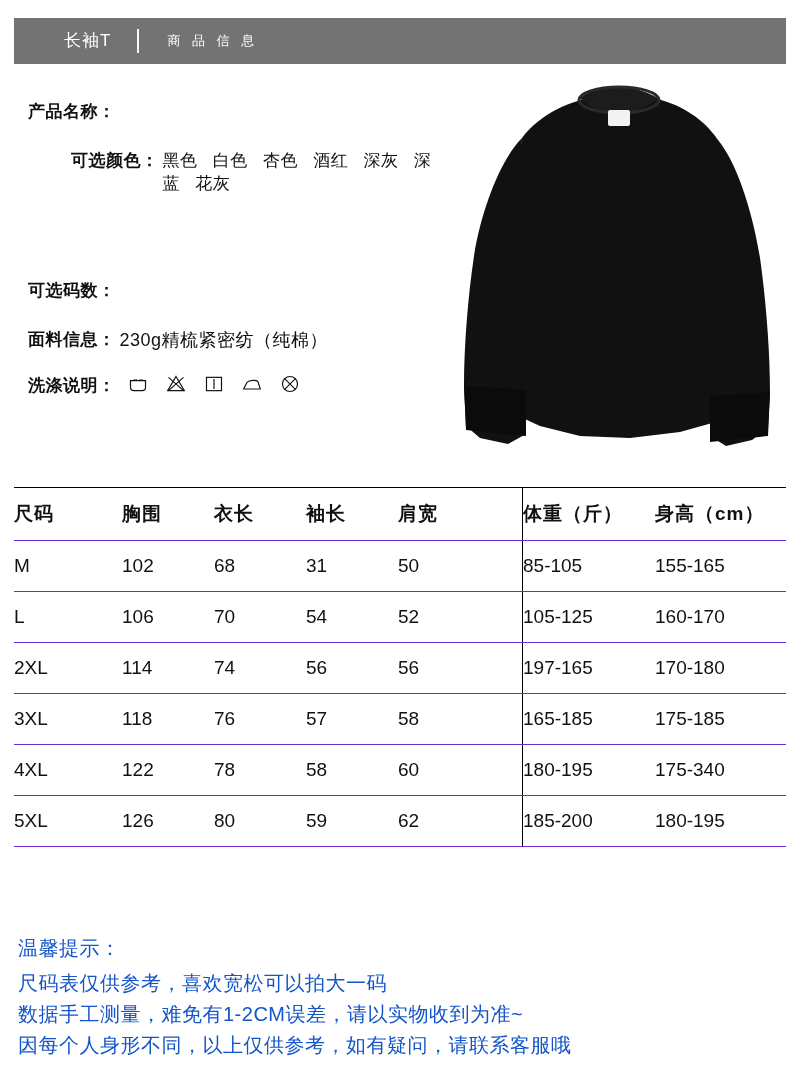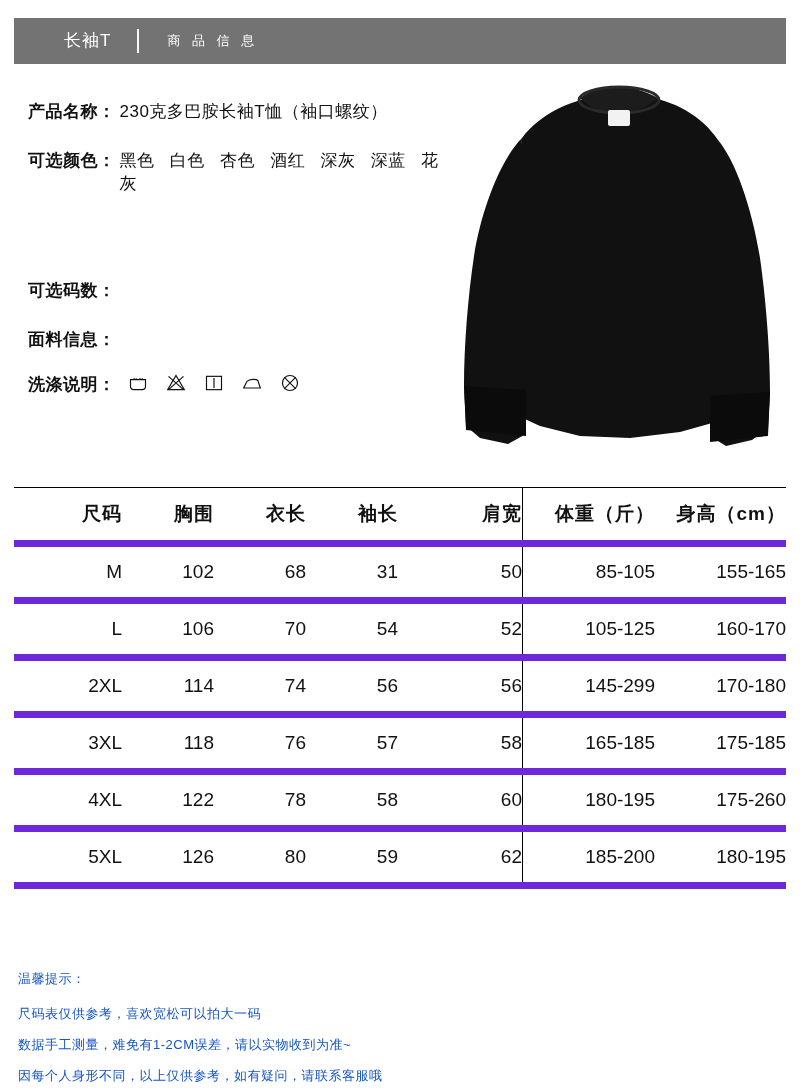--- a/index.html
+++ b/index.html
@@ -69,21 +69,21 @@
   }
   .info-label {
     font-weight: bold;
     white-space: nowrap;
     letter-spacing: 0.5px;
   }
   .info-value {
     margin-left: 4px;
     letter-spacing: 0.5px;
   }
-  .row-colors { margin-bottom: 84px; }
+  .row-colors { margin-bottom: 84px; margin-left: 43px; }
   .colors span { margin-right: 10px; }
   .row-sizes .info-value { letter-spacing: 3px; font-size: 18px; }
   .row-fabric { margin-bottom: 22px; }
   .row-fabric .info-value { font-size: 18px; }
 
   
   .wash-icons {
     display: flex;
     align-items: center;
     margin-left: 12px;
@@ -108,22 +108,22 @@
     width: 772px;
   }
   table.size-table {
     border-collapse: collapse;
     width: 100%;
     font-size: 19px;
   }
   table.size-table th,
   table.size-table td {
     border-top: 1px solid #000;
-    border-bottom: 7px solid #6d28d9;
-    text-align: right;
+    border-bottom: 1px solid #6d28d9;
+    text-align: left;
     height: 50px;
     font-weight: normal;
     padding: 0;
   }
   table.size-table thead th {
     font-weight: bold;
     font-size: 19px;
     letter-spacing: 1px;
     height: 52px;
   }
@@ -142,24 +142,24 @@
   table.size-table tr th:nth-child(4) { width: 92px; }
   table.size-table tr td:nth-child(5),
   table.size-table tr th:nth-child(5) { width: 124px; }
   table.size-table tr td:nth-child(6),
   table.size-table tr th:nth-child(6) { width: 132px; }
 
   
   .notes {
     position: absolute;
     left: 18px;
-    top: 963px;
+    top: 933px;
     width: 760px;
     color: #1455c8;
-    font-size: 13px;
+    font-size: 20px;
     line-height: 31px;
     letter-spacing: 0.5px;
   }
   .notes .title { margin-bottom: 4px; }
 </style>
 </head>
 <body>
 
 <div class="header">
   <div class="header-tab">长袖T</div>
@@ -188,21 +188,20 @@
     <ellipse cx="189" cy="34" rx="40" ry="13" fill="none" stroke="#2a2a2a" stroke-width="3"></ellipse>
 
     <rect x="178" y="44" width="22" height="16" rx="2" fill="#f2f2f2"></rect>
   </svg>
 </div>
 
 <div class="info">
 
   <div class="info-row">
     <span class="info-label">产品名称：</span>
-    <span class="info-value">230克多巴胺长袖T恤（袖口螺纹）</span>
   </div>
 
   <div class="info-row row-colors">
     <span class="info-label">可选颜色：</span>
     <span class="info-value colors">
       <span>黑色</span>
       <span>白色</span>
       <span>杏色</span>
       <span>酒红</span>
       <span>深灰</span>
@@ -210,20 +209,21 @@
       <span>花灰</span>
     </span>
   </div>
 
   <div class="info-row row-sizes">
     <span class="info-label">可选码数：</span>
   </div>
 
   <div class="info-row row-fabric">
     <span class="info-label">面料信息：</span>
+    <span class="info-value">230g精梳紧密纺（纯棉）</span>
   </div>
 
   <div class="info-row">
     <span class="info-label">洗涤说明：</span>
     <span class="wash-icons">
       <svg width="20" height="20" viewBox="0 0 24 24">
         <path d="M3 8 h18 v8 a4 4 0 0 1 -4 4 h-10 a4 4 0 0 1 -4 -4 z" fill="none" stroke="#111" stroke-width="1.4"></path>
         <path d="M6 8 c1.5 -3 3 1 4.5 -1.5 M13 8 c1.5 -3 3 1 4.5 -1.5" fill="none" stroke="#111" stroke-width="1.2"></path>
       </svg>
       <svg width="20" height="20" viewBox="0 0 24 24">
@@ -277,40 +277,40 @@
         <td>52</td>
         <td class="sep">105-125</td>
         <td>160-170</td>
       </tr>
       <tr>
         <td>2XL</td>
         <td>114</td>
         <td>74</td>
         <td>56</td>
         <td>56</td>
-        <td class="sep">145-299</td>
+        <td class="sep">197-165</td>
         <td>170-180</td>
       </tr>
       <tr>
         <td>3XL</td>
         <td>118</td>
         <td>76</td>
         <td>57</td>
         <td>58</td>
         <td class="sep">165-185</td>
         <td>175-185</td>
       </tr>
       <tr>
         <td>4XL</td>
         <td>122</td>
         <td>78</td>
         <td>58</td>
         <td>60</td>
         <td class="sep">180-195</td>
-        <td>175-260</td>
+        <td>175-340</td>
       </tr>
       <tr>
         <td>5XL</td>
         <td>126</td>
         <td>80</td>
         <td>59</td>
         <td>62</td>
         <td class="sep">185-200</td>
         <td>180-195</td>
       </tr>

